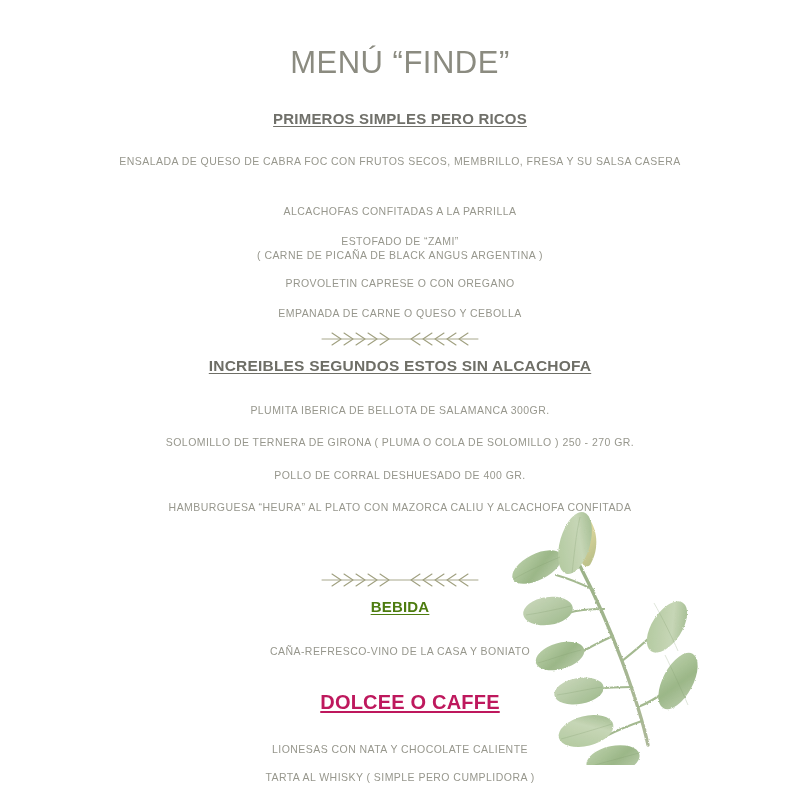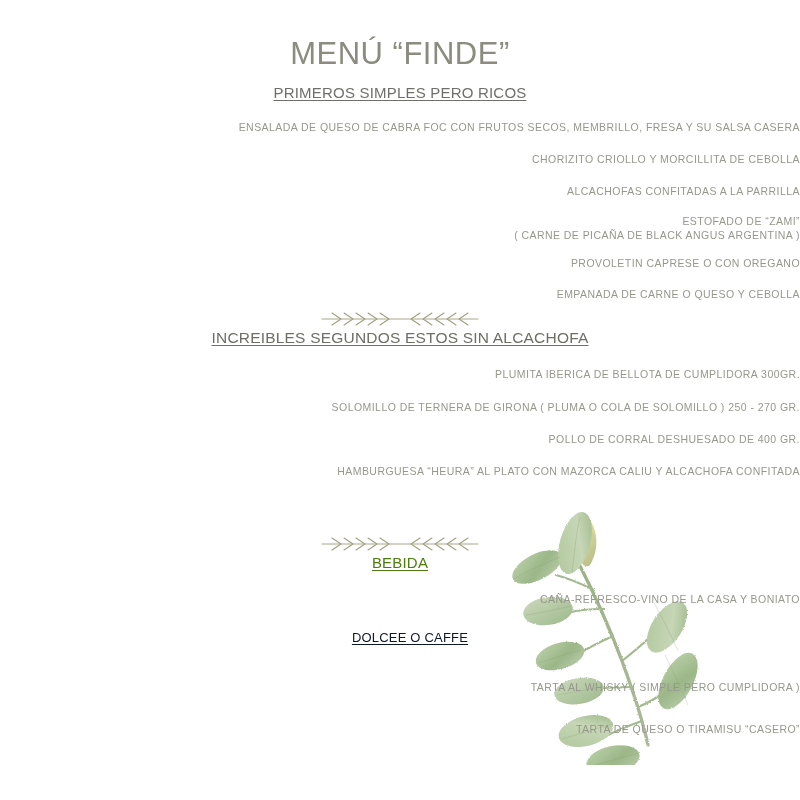--- a/index.html
+++ b/index.html
@@ -43,56 +43,55 @@
     z-index: 2;
     width: 800px;
     text-align: center;
   }
 
   .menu-title {
     font-size: 31px;
     font-weight: 400;
     letter-spacing: 0.5px;
     color: #8b8b80;
-    margin: 3px;
+    margin: 12px;
     padding-top: 35px;
     line-height: 1.05;
   }
 
   .section-heading {
     font-size: 15px;
-    font-weight: normal;
+    font-weight: bold;
     color: #70706a;
     letter-spacing: 0.2px;
     text-decoration: underline;
     text-underline-offset: 2px;
-    margin: 0;
+    margin: 8px;
     line-height: 1.2;
   }
   .section-heading.big {
     font-size: 15.5px;
     color: #6e6e66;
   }
   .section-heading.olive {
     color: #4d7c0f;
   }
   .section-heading.dolce {
-    font-size: 13px;
-    color: #0f172a;
+    font-size: 20px;
+    color: #be185d;
     padding-left: 20px;
   }
 
   .item {
     font-size: 10.5px;
     letter-spacing: 0.45px;
     color: #97978d;
     line-height: 1.35;
     margin: 0;
     white-space: nowrap;
-    text-align: right;
   }
   .item .sub {
     display: block;
   }
 
   
   .sp-10 { height: 10px; }
   .sp-12 { height: 12px; }
   .sp-14 { height: 14px; }
   .sp-16 { height: 16px; }
@@ -193,21 +192,20 @@
 
     <h1 class="menu-title">MENÚ “FINDE”</h1>
 
     <div class="sp-10"></div>
 
     <h2 class="section-heading">PRIMEROS SIMPLES PERO RICOS</h2>
 
     <div class="sp-18"></div>
     <p class="item">ENSALADA DE QUESO DE CABRA FOC CON FRUTOS SECOS, MEMBRILLO, FRESA Y SU SALSA CASERA</p>
     <div class="sp-18"></div>
-    <p class="item">CHORIZITO CRIOLLO Y MORCILLITA DE CEBOLLA</p>
     <div class="sp-18"></div>
     <p class="item">ALCACHOFAS CONFITADAS A LA PARRILLA</p>
     <div class="sp-16"></div>
     <p class="item">
       <span>ESTOFADO DE “ZAMI”</span>
       <span class="sub">( CARNE DE PICAÑA DE BLACK ANGUS ARGENTINA )</span>
     </p>
     <div class="sp-14"></div>
     <p class="item">PROVOLETIN CAPRESE O CON OREGANO</p>
     <div class="sp-16"></div>
@@ -229,21 +227,21 @@
           <path d="M124 2 L115 8 L124 14"></path>
           <path d="M136 2 L127 8 L136 14"></path>
           <path d="M148 2 L139 8 L148 14"></path>
         </g>
       </svg>
     </div>
 
     <h2 class="section-heading big">INCREIBLES SEGUNDOS ESTOS SIN ALCACHOFA</h2>
 
     <div class="sp-20"></div>
-    <p class="item">PLUMITA IBERICA DE BELLOTA  DE CUMPLIDORA 300GR.</p>
+    <p class="item">PLUMITA IBERICA DE BELLOTA  DE SALAMANCA 300GR.</p>
     <div class="sp-18"></div>
     <p class="item">SOLOMILLO DE TERNERA DE GIRONA ( PLUMA O COLA DE SOLOMILLO ) 250 - 270 GR.</p>
     <div class="sp-18"></div>
     <p class="item">POLLO DE CORRAL DESHUESADO  DE 400 GR.</p>
     <div class="sp-18"></div>
     <p class="item">HAMBURGUESA “HEURA” AL PLATO CON MAZORCA CALIU Y ALCACHOFA CONFITADA</p>
     <div class="sp-18"></div>
 
     <div class="sp-28"></div>
 
@@ -270,20 +268,21 @@
     <h2 class="section-heading olive">BEBIDA</h2>
 
     <div class="sp-20"></div>
     <p class="item">CAÑA-REFRESCO-VINO DE LA CASA Y BONIATO</p>
 
     <div class="sp-24"></div>
 
     <h2 class="section-heading dolce">DOLCEE O CAFFE</h2>
 
     <div class="sp-20"></div>
+    <p class="item">LIONESAS CON NATA  Y CHOCOLATE CALIENTE</p>
     <div class="sp-14"></div>
     <p class="item">TARTA AL WHISKY ( SIMPLE PERO CUMPLIDORA )</p>
     <div class="sp-14"></div>
     <div class="sp-14"></div>
     <p class="item">TARTA DE QUESO O TIRAMISU “CASERO”</p>
 
   </div>
 </div>
 
 </body></html>

